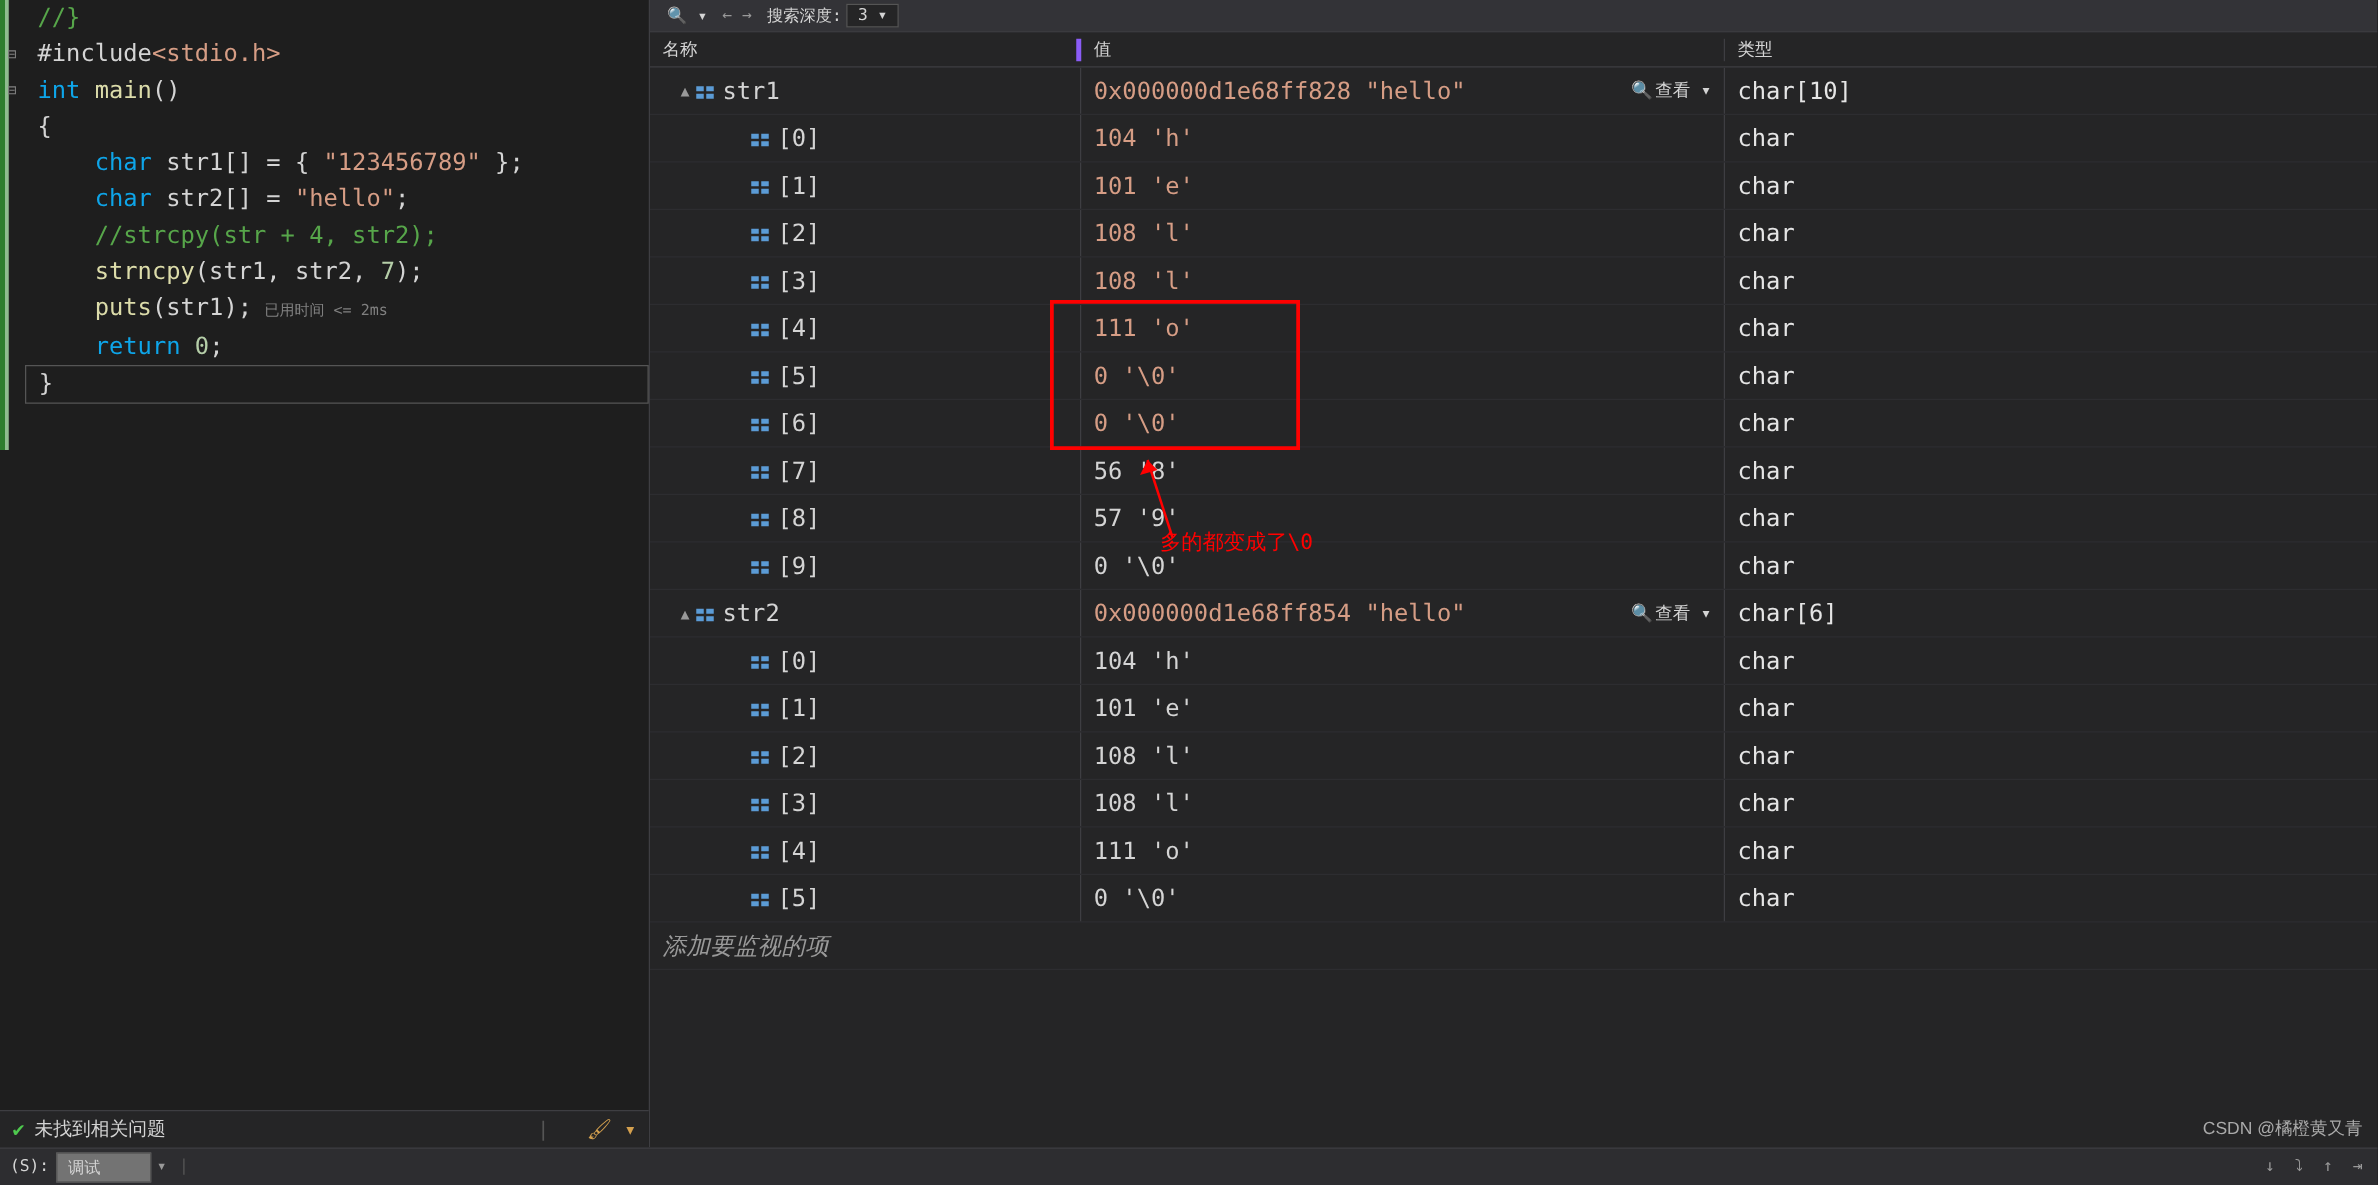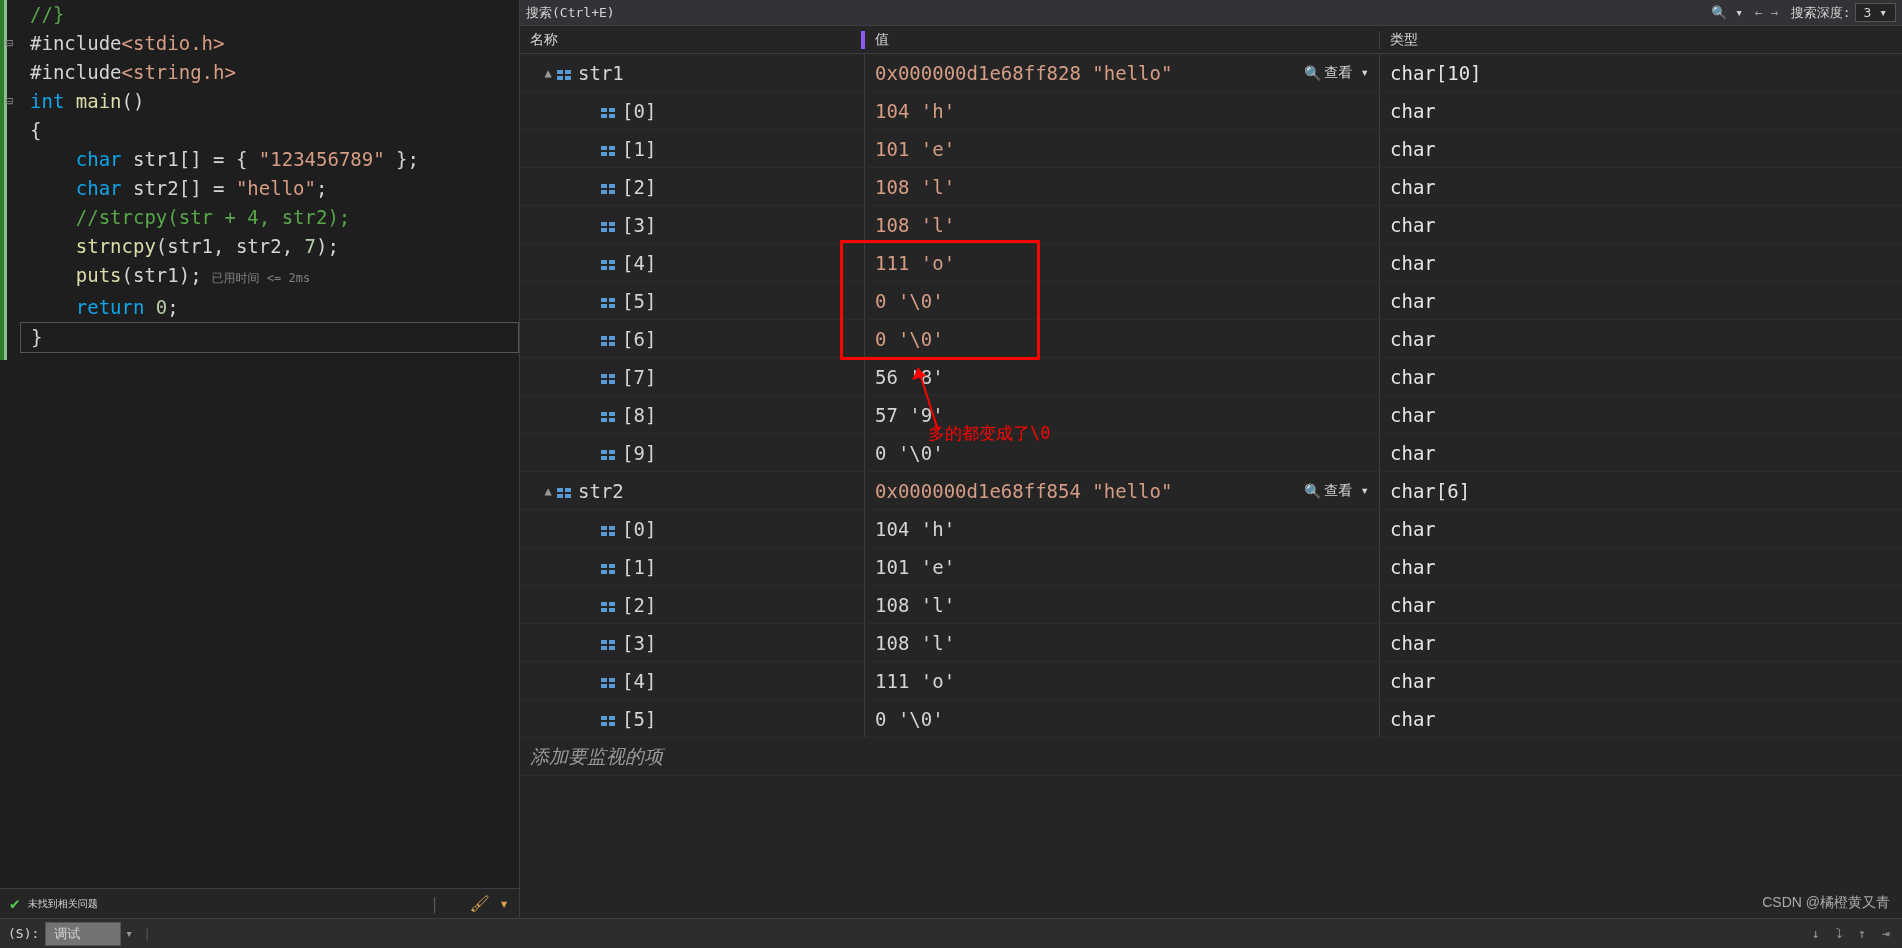--- a/index.html
+++ b/index.html
@@ -14,21 +14,21 @@
 .tk-comment { color: #57a64a; }
 .tk-keyword { color: #0ea5e9; }
 .tk-string { color: #d69d85; }
 .tk-number { color: #b5cea8; }
 .tk-func { color: #dcdcaa; }
 .tk-default { color: #d4d4d4; }
 .timing-hint { font-size: 12px; color: #808080; margin-left: 10px; }
 .cursor-line { border: 1px solid #555; }
 .status-bar-code { height: 30px; background: #252526; border-top: 1px solid #3e3e42; display: flex; align-items: center; padding: 0 10px; }
 .status-check { color: #4ec94e; margin-right: 8px; }
-.status-text { font-size: 10px; color: #d4d4d4; flex: 1; }
+.status-text { font-size: 15px; color: #d4d4d4; flex: 1; }
 .brush-icon { color: #d4a04e; margin-left: 20px; }
 .watch-panel { flex: 1; display: flex; flex-direction: column; background: #252526; }
 .search-bar { height: 26px; background: #333337; display: flex; align-items: center; padding: 0 6px; font-size: 13px; color: #d4d4d4; border-bottom: 1px solid #3e3e42; }
 .search-input { flex: 1; color: #d4d4d4; }
 .search-icon { margin: 0 8px; color: #d4d4d4; }
 .nav-arrows { margin: 0 4px; color: #999; }
 .depth-label { margin-left: 8px; }
 .depth-value { background: #252526; border: 1px solid #555; padding: 1px 8px; margin-left: 4px; }
 .table-header { display: flex; height: 28px; background: #252526; border-bottom: 1px solid #3e3e42; font-size: 14px; align-items: center; }
 .col-name { width: 345px; padding-left: 10px; border-right: 4px solid #8b5cf6; }
@@ -62,21 +62,20 @@
 <body>
 
 <div class="main-area">
   <div class="code-panel">
     <div class="code-editor">
       <div class="green-bar"></div>
       <div class="lime-bar"></div>
       <div id="code-lines">
           <div class="code-line"><span class="tk-comment">//}</span></div>
           <div class="code-line"><span class="collapse-mark">⊟</span><span class="tk-default">#include</span><span class="tk-string">&lt;stdio.h&gt;</span></div>
-          <div class="code-line"><span class="tk-default">#include</span><span class="tk-string">&lt;string.h&gt;</span></div>
           <div class="code-line"><span class="collapse-mark">⊟</span><span class="tk-keyword">int</span><span class="tk-default"> </span><span class="tk-func">main</span><span class="tk-default">()</span></div>
           <div class="code-line"><span class="tk-default">{</span></div>
           <div class="code-line"><span class="tk-default">    </span><span class="tk-keyword">char</span><span class="tk-default"> str1[] = { </span><span class="tk-string">"123456789"</span><span class="tk-default"> };</span></div>
           <div class="code-line"><span class="tk-default">    </span><span class="tk-keyword">char</span><span class="tk-default"> str2[] = </span><span class="tk-string">"hello"</span><span class="tk-default">;</span></div>
           <div class="code-line"><span class="tk-default">    </span><span class="tk-comment">//strcpy(str + 4, str2);</span></div>
           <div class="code-line"><span class="tk-default">    </span><span class="tk-func">strncpy</span><span class="tk-default">(str1, str2, </span><span class="tk-number">7</span><span class="tk-default">);</span></div>
           <div class="code-line"><span class="tk-default">    </span><span class="tk-func">puts</span><span class="tk-default">(str1);</span><span class="timing-hint">已用时间 &lt;= 2ms</span></div>
           <div class="code-line"><span class="tk-default">    </span><span class="tk-keyword">return</span><span class="tk-default"> </span><span class="tk-number">0</span><span class="tk-default">;</span></div>
           <div class="code-line cursor-line"><span class="tk-default">}</span></div>
         </div>
@@ -84,21 +83,20 @@
     <div class="status-bar-code">
       <span class="status-check">✔</span>
       <span class="status-text">未找到相关问题</span>
       <span style="color:#555;margin:0 10px;">|</span>
       <span class="brush-icon">🖌 ▾</span>
     </div>
   </div>
 
   <div class="watch-panel">
     <div class="search-bar">
-      <span class="search-input">搜索(Ctrl+E)</span>
       <span class="search-icon">🔍 ▾</span>
       <span class="nav-arrows">←</span>
       <span class="nav-arrows">→</span>
       <span class="depth-label">搜索深度:</span>
       <span class="depth-value"><span>3</span> ▾</span>
     </div>
     <div class="table-header">
       <div class="col-name">名称</div>
       <div class="col-value">值</div>
       <div class="col-type">类型</div>

